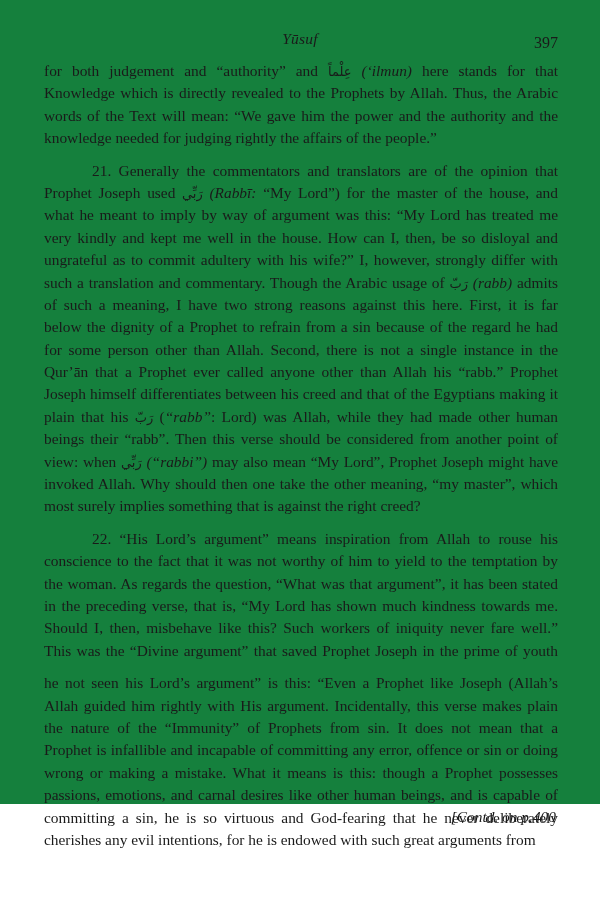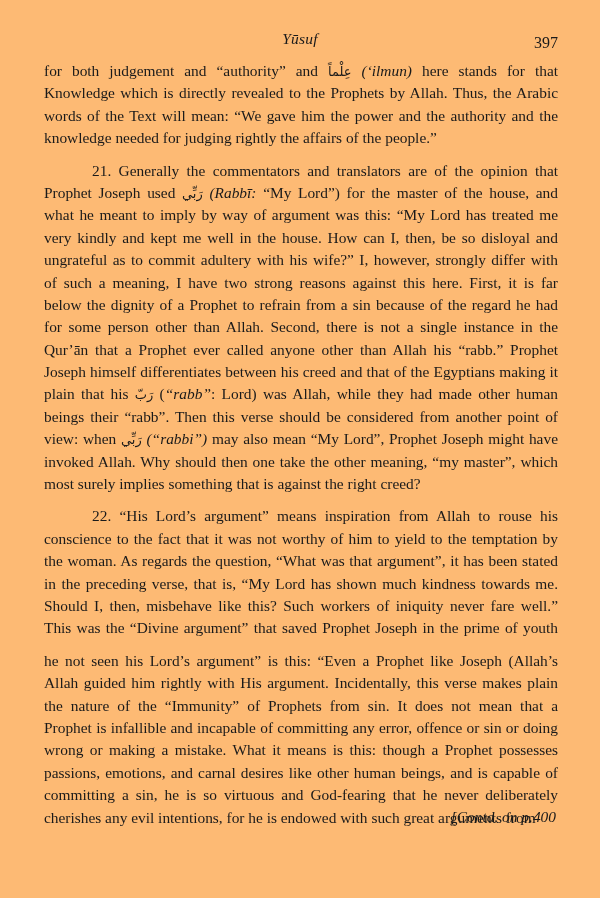--- a/index.html
+++ b/index.html
@@ -11,22 +11,22 @@
       width: 600px;
       height: 898px;
       position: relative;
       overflow: hidden;
       font-family: "Liberation Serif", "DejaVu Serif", serif;
       color: #1a1a1a;
     }
     .page {
       position: absolute;
       left: 0; top: 0;
-      width: 600px; height: 898px;
-      background: #fdba74;
+      width: 600px; height: 804px;
+      background: #15803d;
     }
     .running-head {
       position: absolute;
       top: 28px;
       left: 0;
       width: 600px;
       height: 24px;
     }
     .running-title {
       position: absolute;
@@ -97,20 +97,21 @@
         <span class="line">words of the Text will mean: “We gave him the power and the authority and the</span>
         <span class="line last">knowledge needed for judging rightly the affairs of the people.”</span>
       </div>
       <div class="para-gap"></div>
       <div>
         <span class="line indent">21. Generally the commentators and translators are of the opinion that</span>
         <span class="line">Prophet Joseph used <span class="ar">رَبِّي</span> <span class="it">(Rabbī:</span> “My Lord”) for the master of the house, and</span>
         <span class="line">what he meant to imply by way of argument was this: “My Lord has treated me</span>
         <span class="line">very kindly and kept me well in the house. How can I, then, be so disloyal and</span>
         <span class="line">ungrateful as to commit adultery with his wife?” I, however, strongly differ with</span>
+        <span class="line">such a translation and commentary. Though the Arabic usage of <span class="ar">رَبّ</span> <span class="it">(rabb)</span> admits</span>
         <span class="line">of such a meaning, I have two strong reasons against this here. First, it is far</span>
         <span class="line">below the dignity of a Prophet to refrain from a sin because of the regard he had</span>
         <span class="line">for some person other than Allah. Second, there is not a single instance in the</span>
         <span class="line">Qur’ān that a Prophet ever called anyone other than Allah his “rabb.” Prophet</span>
         <span class="line">Joseph himself differentiates between his creed and that of the Egyptians making it</span>
         <span class="line">plain that his <span class="ar">رَبّ</span> (<span class="it">“rabb”</span>: Lord) was Allah, while they had made other human</span>
         <span class="line">beings their “rabb”. Then this verse should be considered from another point of</span>
         <span class="line">view: when <span class="ar">رَبِّي</span> <span class="it">(“rabbi”)</span> may also mean “My Lord”, Prophet Joseph might have</span>
         <span class="line">invoked Allah. Why should then one take the other meaning, “my master”, which</span>
         <span class="line last">most surely implies something that is against the right creed?</span>

